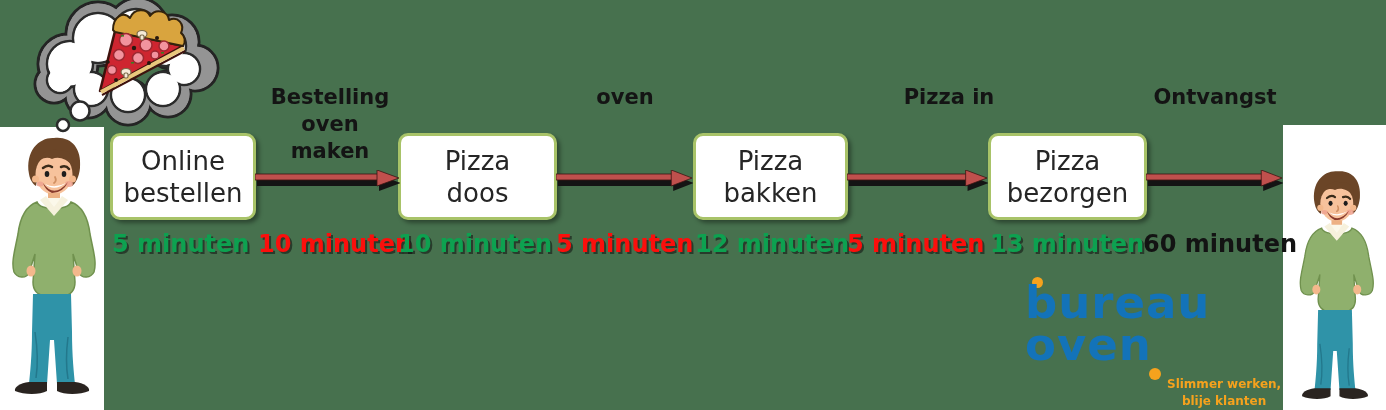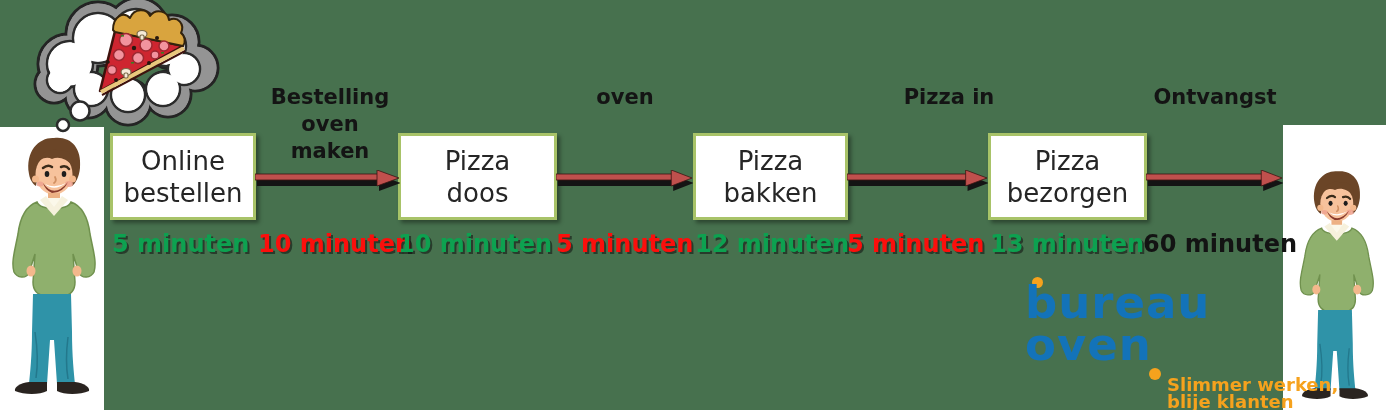--- a/index.html
+++ b/index.html
@@ -11,21 +11,21 @@
   .person-bg{position:absolute;background:#ffffff;}
   .person-bg.left{left:0;top:127px;width:104px;height:283px;}
   .person-bg.right{left:1283px;top:125px;width:103px;height:285px;}
   svg.person{position:absolute;}
   svg.person.left{left:2px;top:129px;width:100px;height:276px;}
   svg.person.right{left:1290px;top:166px;width:90px;height:240px;}
   svg.bubble{position:absolute;left:16px;top:0;width:218px;height:136px;}
 
   .step-box{
     position:absolute;top:133px;height:87px;box-sizing:border-box;
-    background:#ffffff;border:3px solid var(--box-border,#a8c368);border-radius:0;
+    background:#ffffff;border:3px solid var(--box-border,#a8c368);border-radius:10px;
     box-shadow:3px 3px 4px rgba(0,0,0,.38);
     display:flex;flex-direction:column;align-items:center;justify-content:center;
     font-size:26px;line-height:32px;color:#262626;text-align:center;
   }
   .b1{left:110px;width:146px}.b2{left:398px;width:159px}
   .b3{left:693px;width:155px}.b4{left:988px;width:159px}
   .step-box span{display:block}
 
   .transition-label{
     position:absolute;top:84px;width:150px;text-align:center;
@@ -51,22 +51,22 @@
   .logo{position:absolute;left:1025px;top:280px;width:270px;height:130px;}
   .logo-word{
     position:absolute;left:0;font-weight:bold;font-size:45px;letter-spacing:1px;
     line-height:1;color:var(--logo-blue,#1373b9);
   }
   .w1{top:0}.w2{top:42px}
   .logo .dot{position:absolute;border-radius:50%;background:var(--logo-orange,#f6a21d);}
   .dot1{left:7px;top:-3px;width:11px;height:11px;}
   .dot2{left:124px;top:88px;width:12px;height:12px;}
   .tagline{
-    position:absolute;left:142px;top:96px;font-weight:bold;font-size:18px;
-    line-height:17px;color:var(--logo-orange,#f6a21d);white-space:nowrap;
+    position:absolute;left:142px;top:96px;font-weight:bold;font-size:12px;
+    line-height:17px;color:var(--logo-orange,#f6a21d);white-space:nowrap;text-align:center;
   }
   .tagline span{display:block}
 </style>
 </head>
 <body>
 
 <svg width="0" height="0" style="position:absolute">
   <defs>
     <symbol id="sym-arrow" viewBox="0 0 145 24" preserveAspectRatio="none">
       <g transform="translate(2,5)" fill="#141414">

